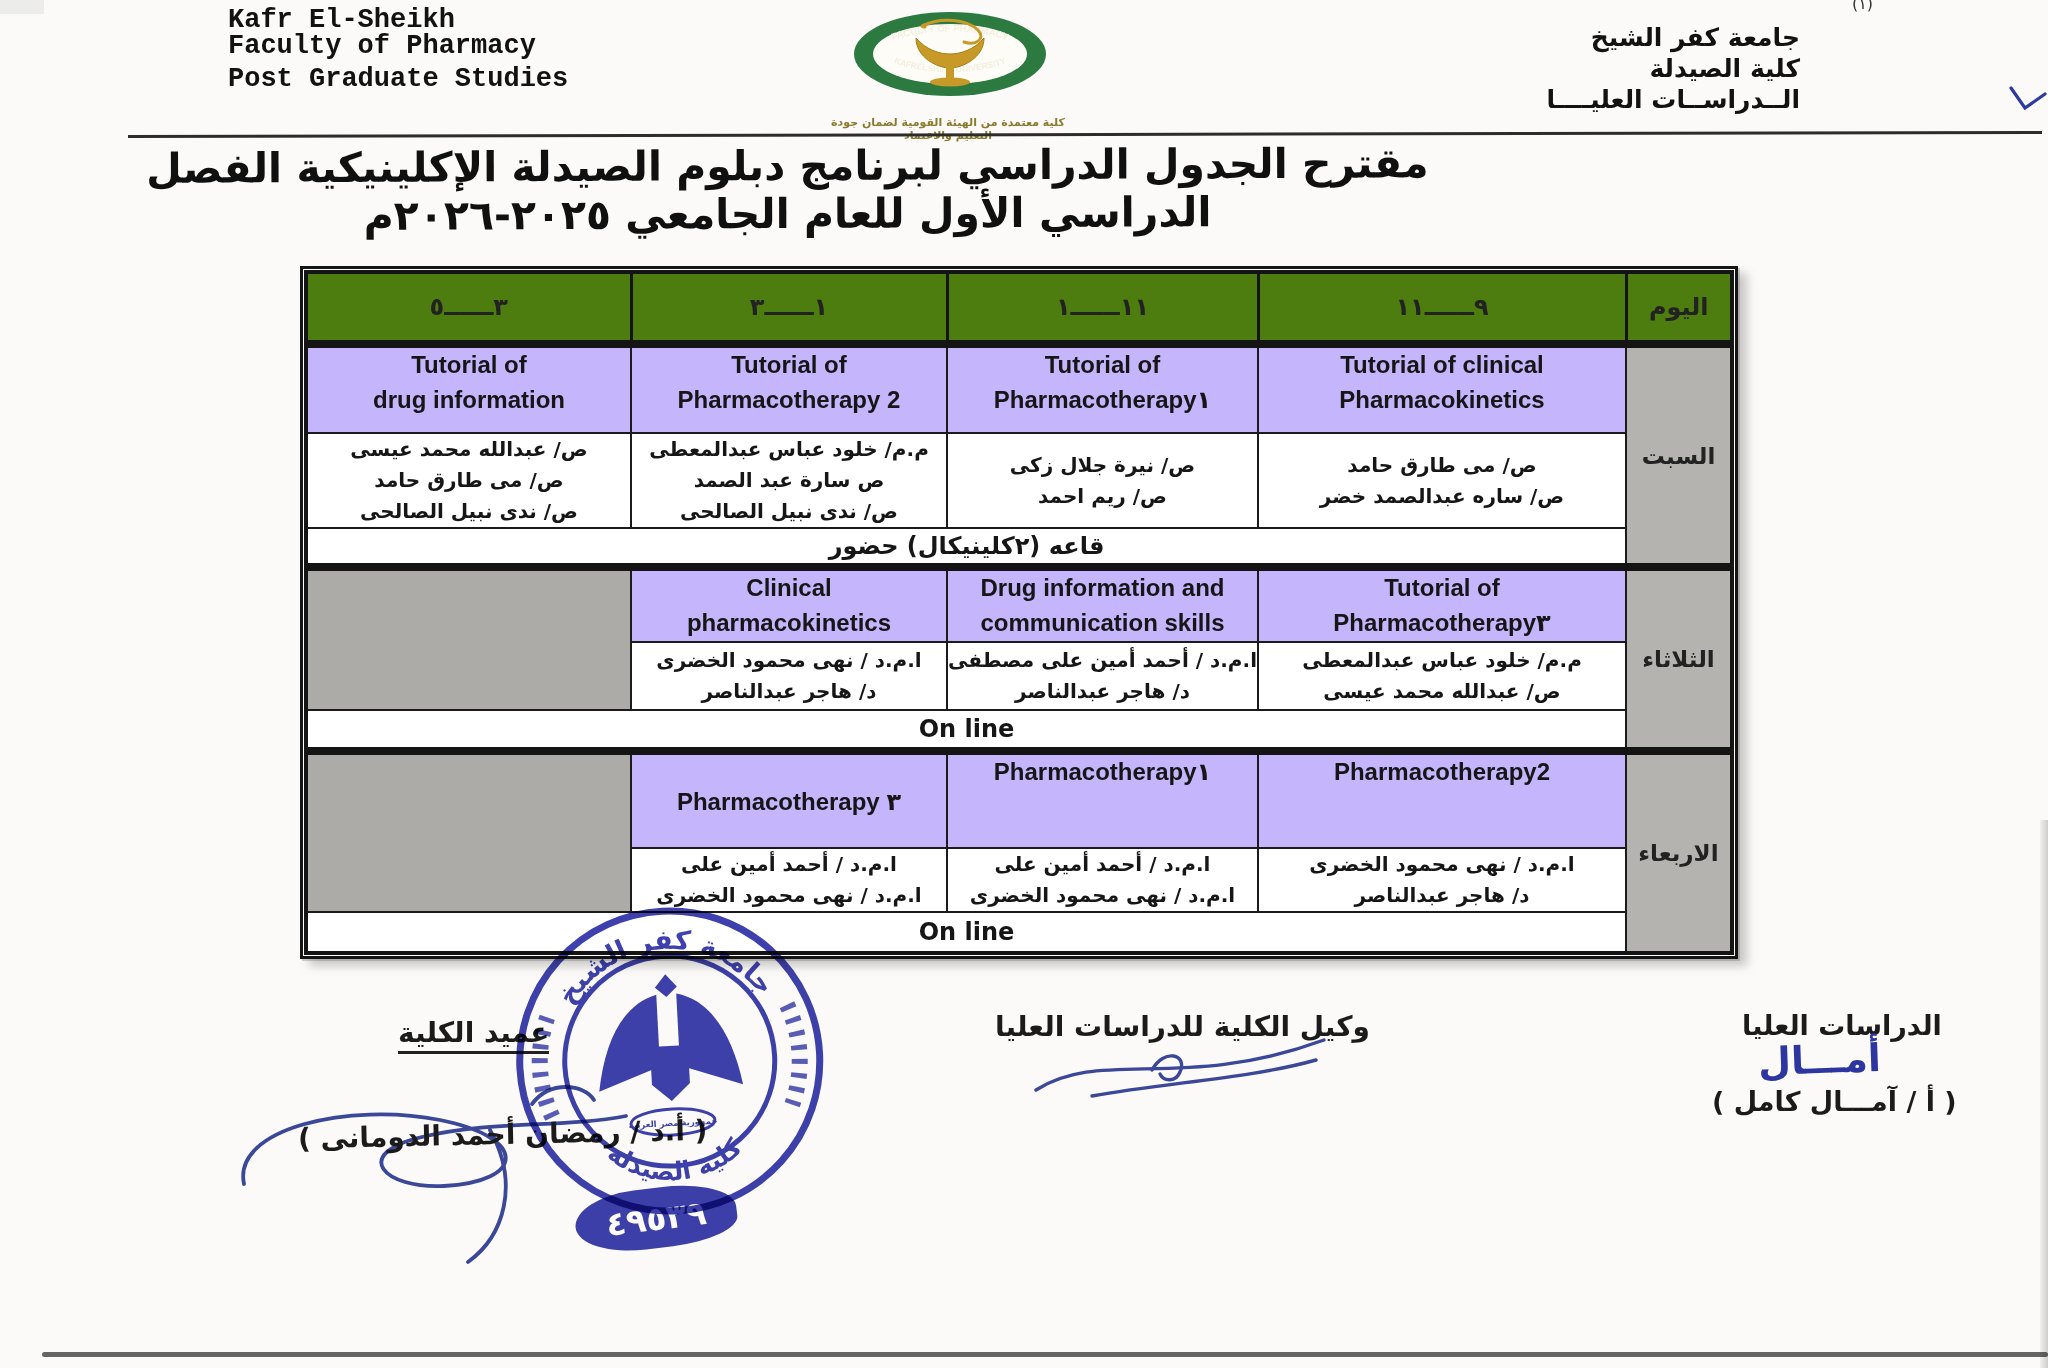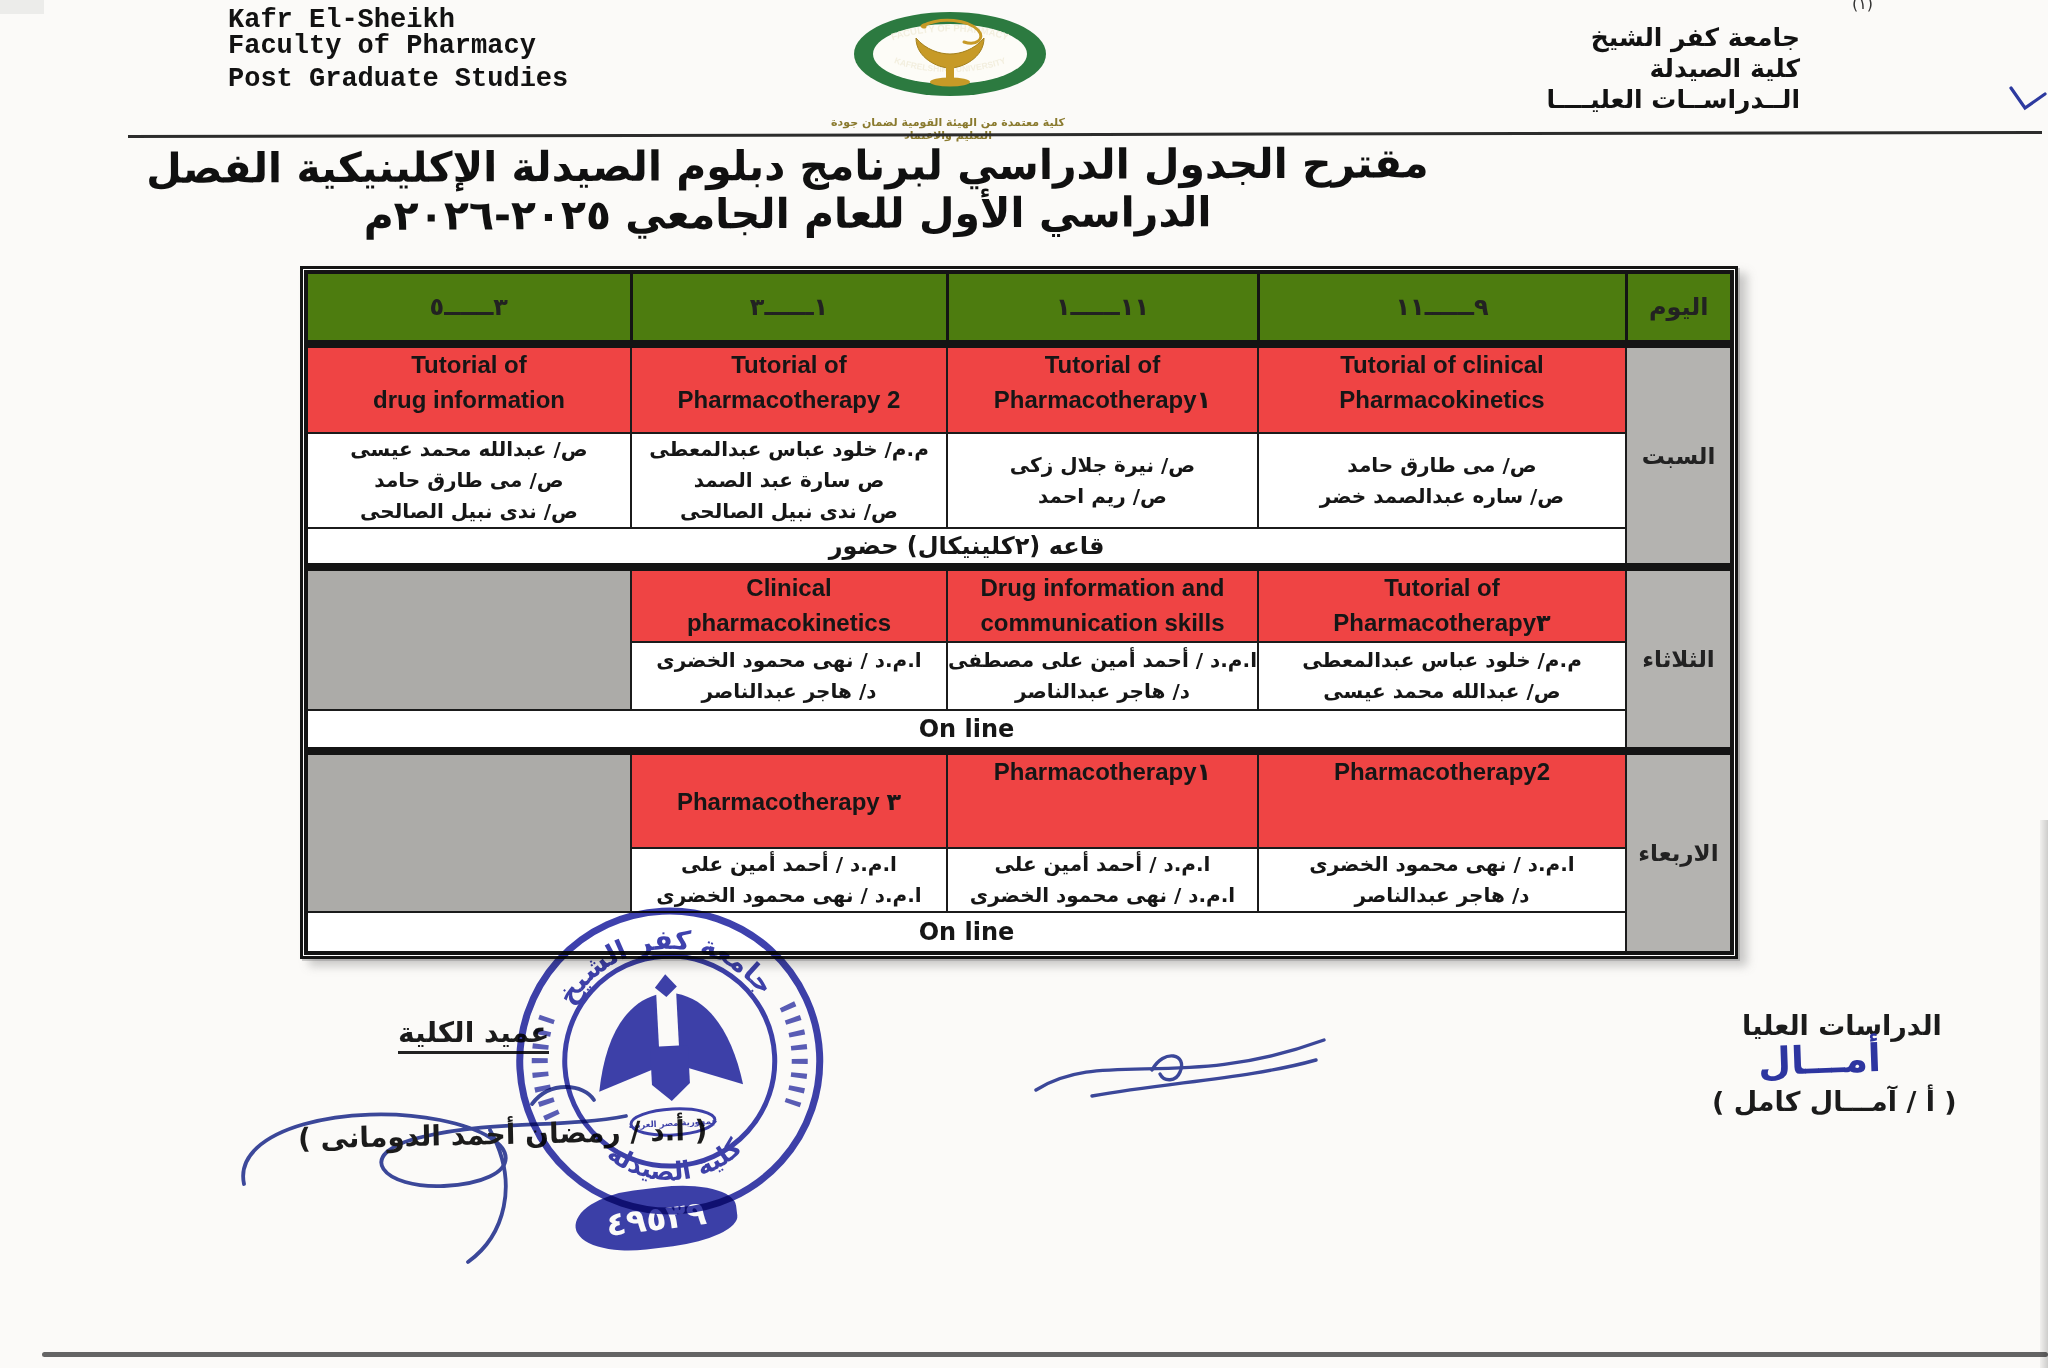--- a/index.html
+++ b/index.html
@@ -29,21 +29,21 @@
          border:3px solid #141414;padding:1px;
          box-shadow:9px 7px 9px rgba(105,105,105,.35), 2px 2px 0 rgba(80,80,80,.25);}
   table.t{border-collapse:collapse;table-layout:fixed;width:1426px;direction:rtl;}
   table.t td{border:2px solid #1b1b1b;padding:0;}
   table.hdr{border:4px solid #141414;background:#141414;}
   table.hdr td{background:#4d7c0f;border:3px solid #141414;height:66px;text-align:center;
                font-weight:bold;font-size:24px;color:#222;}
   table.blk{border:4px solid #141414;}
   td.day{background:#b4b3b0;text-align:center;font-weight:bold;font-size:23px;color:#222;
          border-left:4px solid #141414;}
-  td.course{background:#ef4444;text-align:center;vertical-align:top;padding-top:10px;
+  td.course{background:#c4b5fd;text-align:center;vertical-align:top;padding-top:10px;
             font-family:"Liberation Sans","DejaVu Sans",sans-serif;font-weight:bold;
             font-size:24px;line-height:1.45;direction:ltr;}
   td.course.low{padding-top:30px;margin-left:40px;}
   td.staff{background:#fff;text-align:center;vertical-align:middle;font-weight:bold;
            font-size:20px;line-height:1.55;border-top:4px double #1b1b1b;}
   td.foot{background:#fff;text-align:center;vertical-align:middle;font-weight:bold;
           font-size:24px;border-top:3px solid #1b1b1b;}
   td.empty{background:#acaba8;}
   table.sat td.course{height:84px} table.sat td.staff{height:88px} table.sat td.foot{height:34px}
   table.tue td.course{height:58px} table.tue td.staff{height:66px} table.tue td.foot{height:36px}
@@ -326,20 +326,21 @@
       <path d="M 182,98 C 216,106 236,142 244,192 L 182,170 Z"></path>
       <path d="M 153,150 h 38 v 38 l -19,17 -19,-17 z"></path>
       <ellipse cx="172" cy="226" rx="42" ry="13" fill="none" stroke="#2d31a6" stroke-width="3"></ellipse>
       <text x="172" y="230" font-size="8.5" font-weight="bold" text-anchor="middle" fill="#2d31a6">جمهورية مصر العربية</text>
     </g>
   </svg>
   <div class="stamp-no">
     <span>٤٩٥٣٩</span>
   </div>
 
+  <div class="sig-title vice-title">وكيل الكلية للدراسات العليا</div>
   <svg class="sig-svg" style="left:1030px;top:1028px;" width="305" height="78">
     <g fill="none" stroke="#27348f" stroke-width="3.4" stroke-linecap="round" opacity=".9">
       <path d="M 6,62 C 72,20 152,64 294,12"></path>
       <path d="M 122,42 C 134,20 158,26 150,44 C 146,54 134,54 130,46"></path>
       <path d="M 62,68 C 142,54 222,50 286,32"></path>
     </g>
   </svg>
 
   <div class="sig-title pg-title">الدراسات العليا</div>
   <div class="pg-hand">أمـــال</div>

